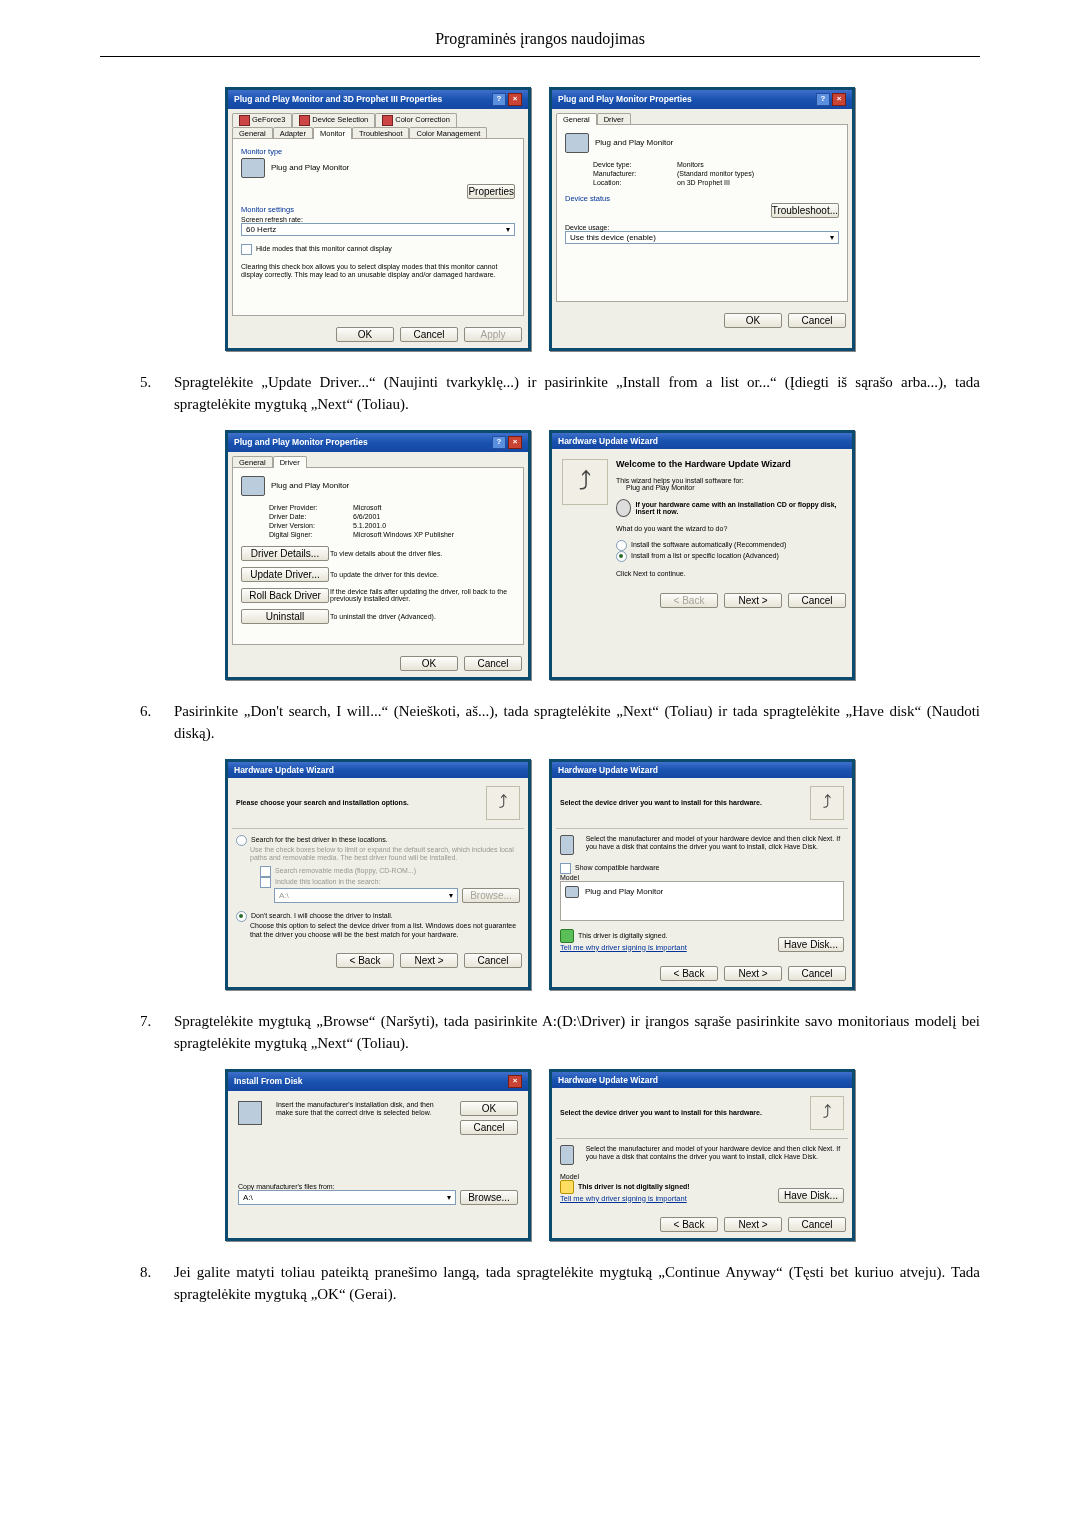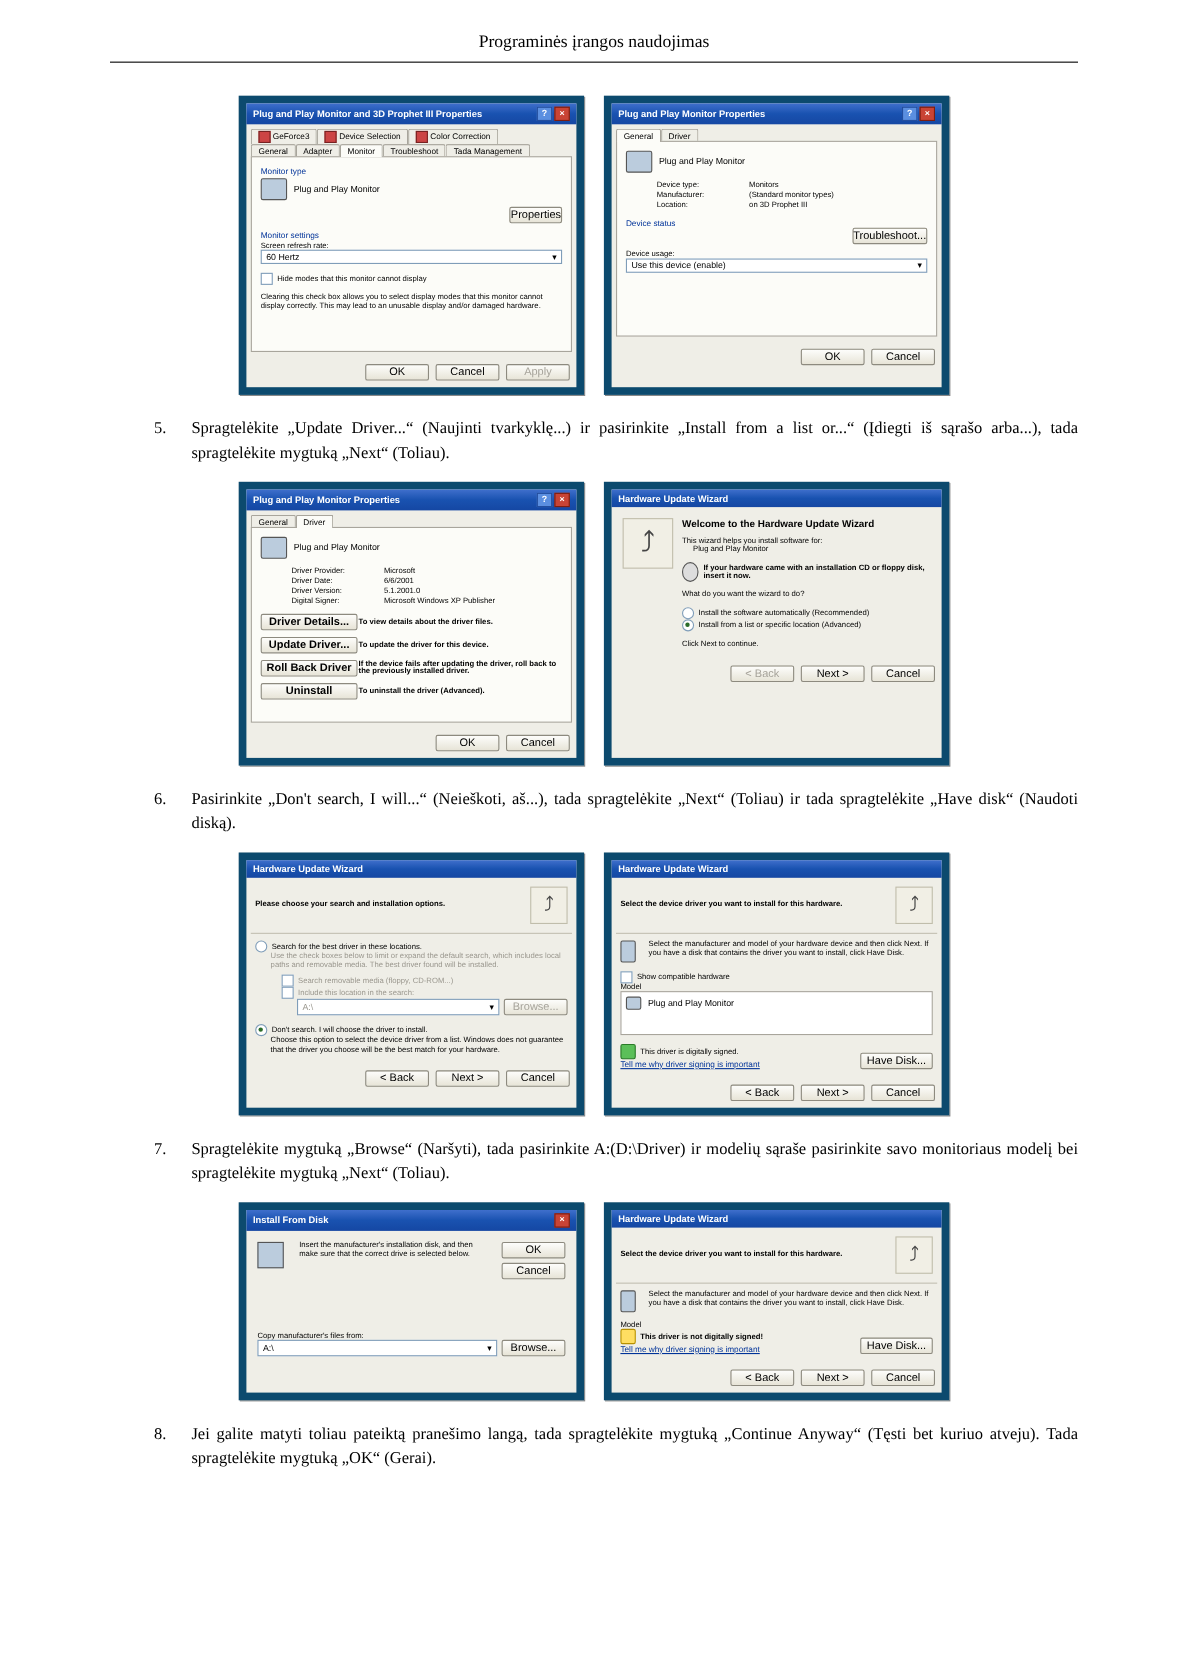--- a/index.html
+++ b/index.html
@@ -44,21 +44,21 @@
 .row {
   display: flex;
   justify-content: center;
   gap: 18px;
   margin-bottom: 10px;
 }
 
 
 .dlg {
   width: 300px;
-  border: 7px solid #0c4a6e;
+  border: 3px solid #0c4a6e;
   background: #efeee7;
   font-family: Tahoma, Arial, sans-serif;
   font-size: 8px;
   color: #000;
   box-shadow: 1px 1px 0 #888;
 }
 .dlg .titlebar {
   background: linear-gradient(180deg,#3f6fcc 0%,#1952b0 50%,#1547a3 100%);
   color: #fff;
   font-weight: bold;
@@ -140,21 +140,21 @@
       <div class="tabs">
         <div class="tab"><span class="icon"></span><span>GeForce3</span></div>
         <div class="tab"><span class="icon"></span><span>Device Selection</span></div>
         <div class="tab"><span class="icon"></span><span>Color Correction</span></div>
       </div>
       <div class="tabs" style="padding-top:0;">
         <div class="tab">General</div>
         <div class="tab">Adapter</div>
         <div class="tab active">Monitor</div>
         <div class="tab">Troubleshoot</div>
-        <div class="tab">Tada Management</div>
+        <div class="tab">Color Management</div>
       </div>
       <div class="tab-body">
         <div class="grp-title">Monitor type</div>
         <div style="display:flex;align-items:center;justify-content:space-between;" class="seg">
           <div><span class="mon-icon"></span><span>Plug and Play Monitor</span></div>
         </div>
         <div style="text-align:right" class="seg"><span class="winbtn">Properties</span></div>
         <div class="grp-title">Monitor settings</div>
         <div class="small-txt">Screen refresh rate:</div>
         <div class="field-box seg">
@@ -238,21 +238,21 @@
         <div class="small-txt seg" style="display:grid;grid-template-columns:80px 1fr;gap:2px 4px;padding-left:28px;">
           <span>Driver Provider:</span>
             <span>Microsoft</span>
           <span>Driver Date:</span>
             <span>6/6/2001</span>
           <span>Driver Version:</span>
             <span>5.1.2001.0</span>
           <span>Digital Signer:</span>
             <span>Microsoft Windows XP Publisher</span>
         </div>
-        <div style="display:grid;grid-template-columns:86px 1fr;gap:6px 3px;align-items:center;font-weight:bold;" class="small-txt">
+        <div style="display:grid;grid-template-columns:86px 1fr;gap:6px 3px;align-items:center;" class="small-txt">
           <span class="winbtn" style="width:86px;">Driver Details...</span>
             <span>To view details about the driver files.</span>
           <span class="winbtn" style="width:86px;">Update Driver...</span>
             <span>To update the driver for this device.</span>
           <span class="winbtn" style="width:86px;">Roll Back Driver</span>
             <span>If the device fails after updating the driver, roll back to the previously installed driver.</span>
           <span class="winbtn" style="width:86px;">Uninstall</span>
             <span>To uninstall the driver (Advanced).</span>
         </div>
       </div>
@@ -358,21 +358,21 @@
       <div class="btnrow">
         <span class="winbtn">&lt; Back</span>
         <span class="winbtn">Next &gt;</span>
         <span class="winbtn">Cancel</span>
       </div>
     </div>
   </div>
 
   <div class="step">
     <div class="step-num">7.</div>
-    <div class="step-text">Spragtelėkite mygtuką „Browse“ (Naršyti), tada pasirinkite A:(D:\Driver) ir modelių sąraše pasirinkite savo monitoriaus modelį bei spragtelėkite mygtuką „Next“ (Toliau).</div>
+    <div class="step-text">Spragtelėkite mygtuką „Browse“ (Naršyti), tada pasirinkite A:(D:\Driver) ir įrangos sąraše pasirinkite savo monitoriaus modelį bei spragtelėkite mygtuką „Next“ (Toliau).</div>
   </div>
 
   <div class="row">
 
     <div class="dlg">
       <div class="titlebar">
         <span>Install From Disk</span>
         <div class="ctrlbox">
             <div class="btn-sq">×</div>
           </div>

